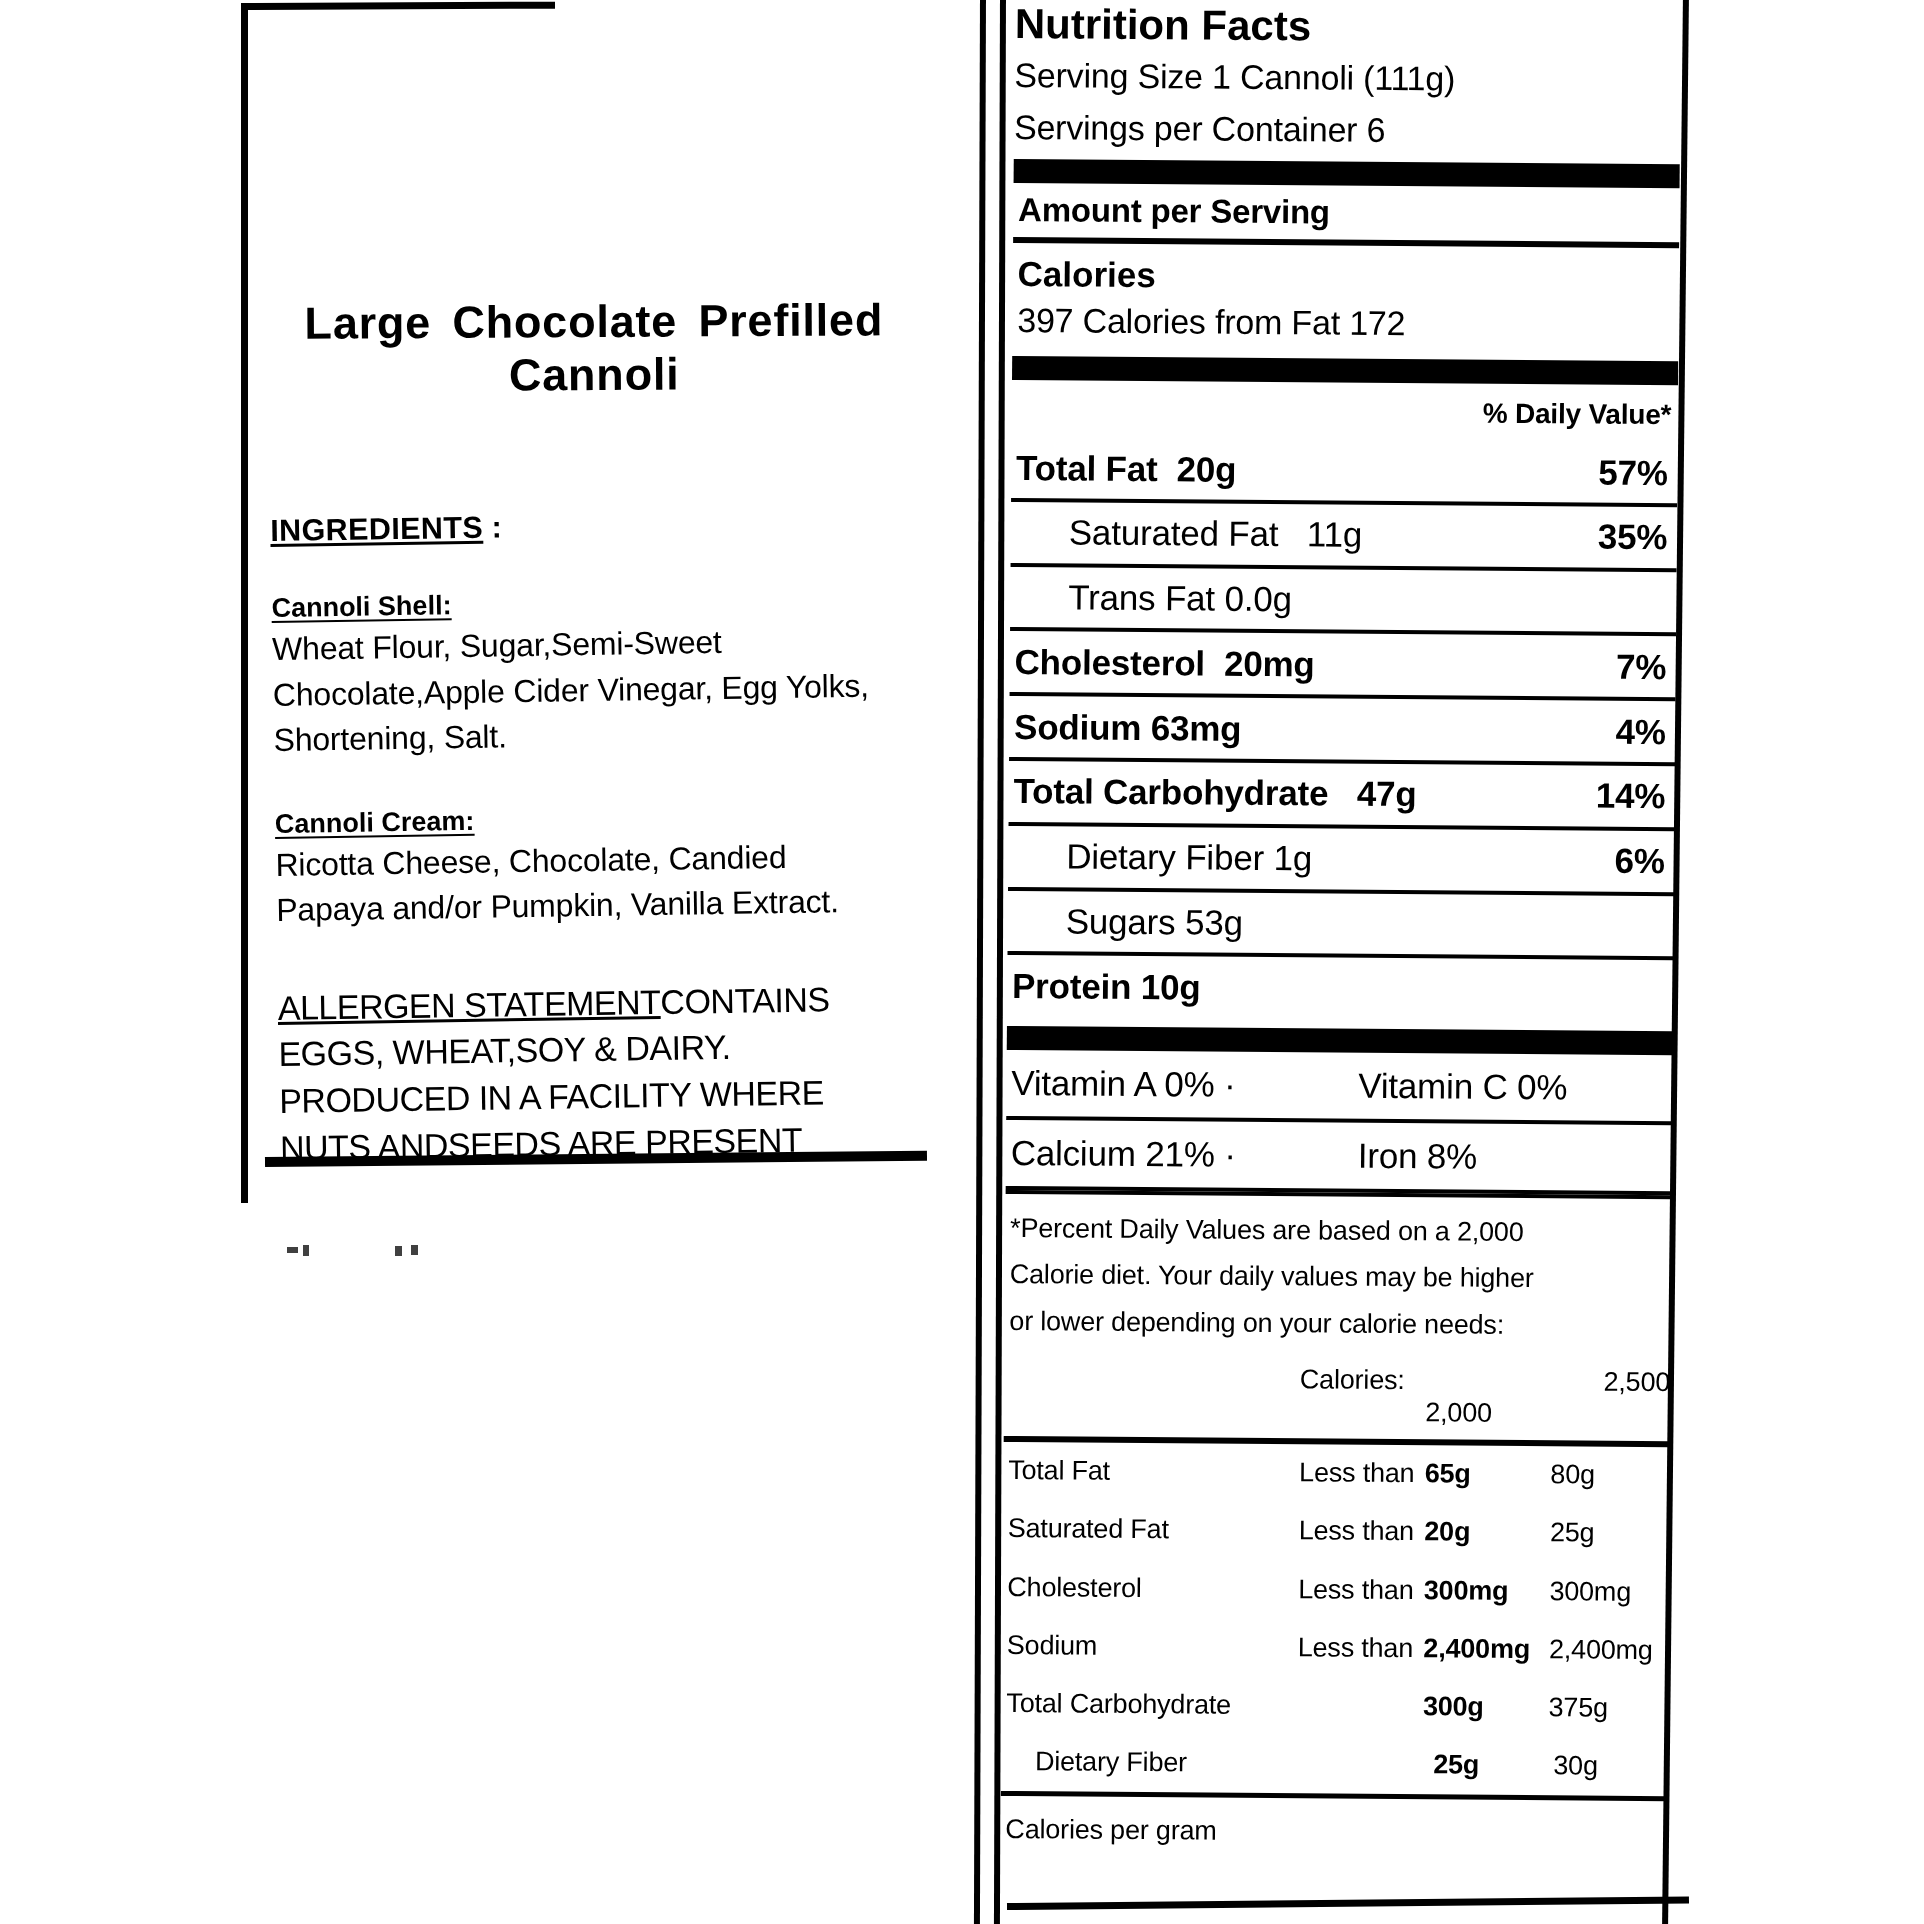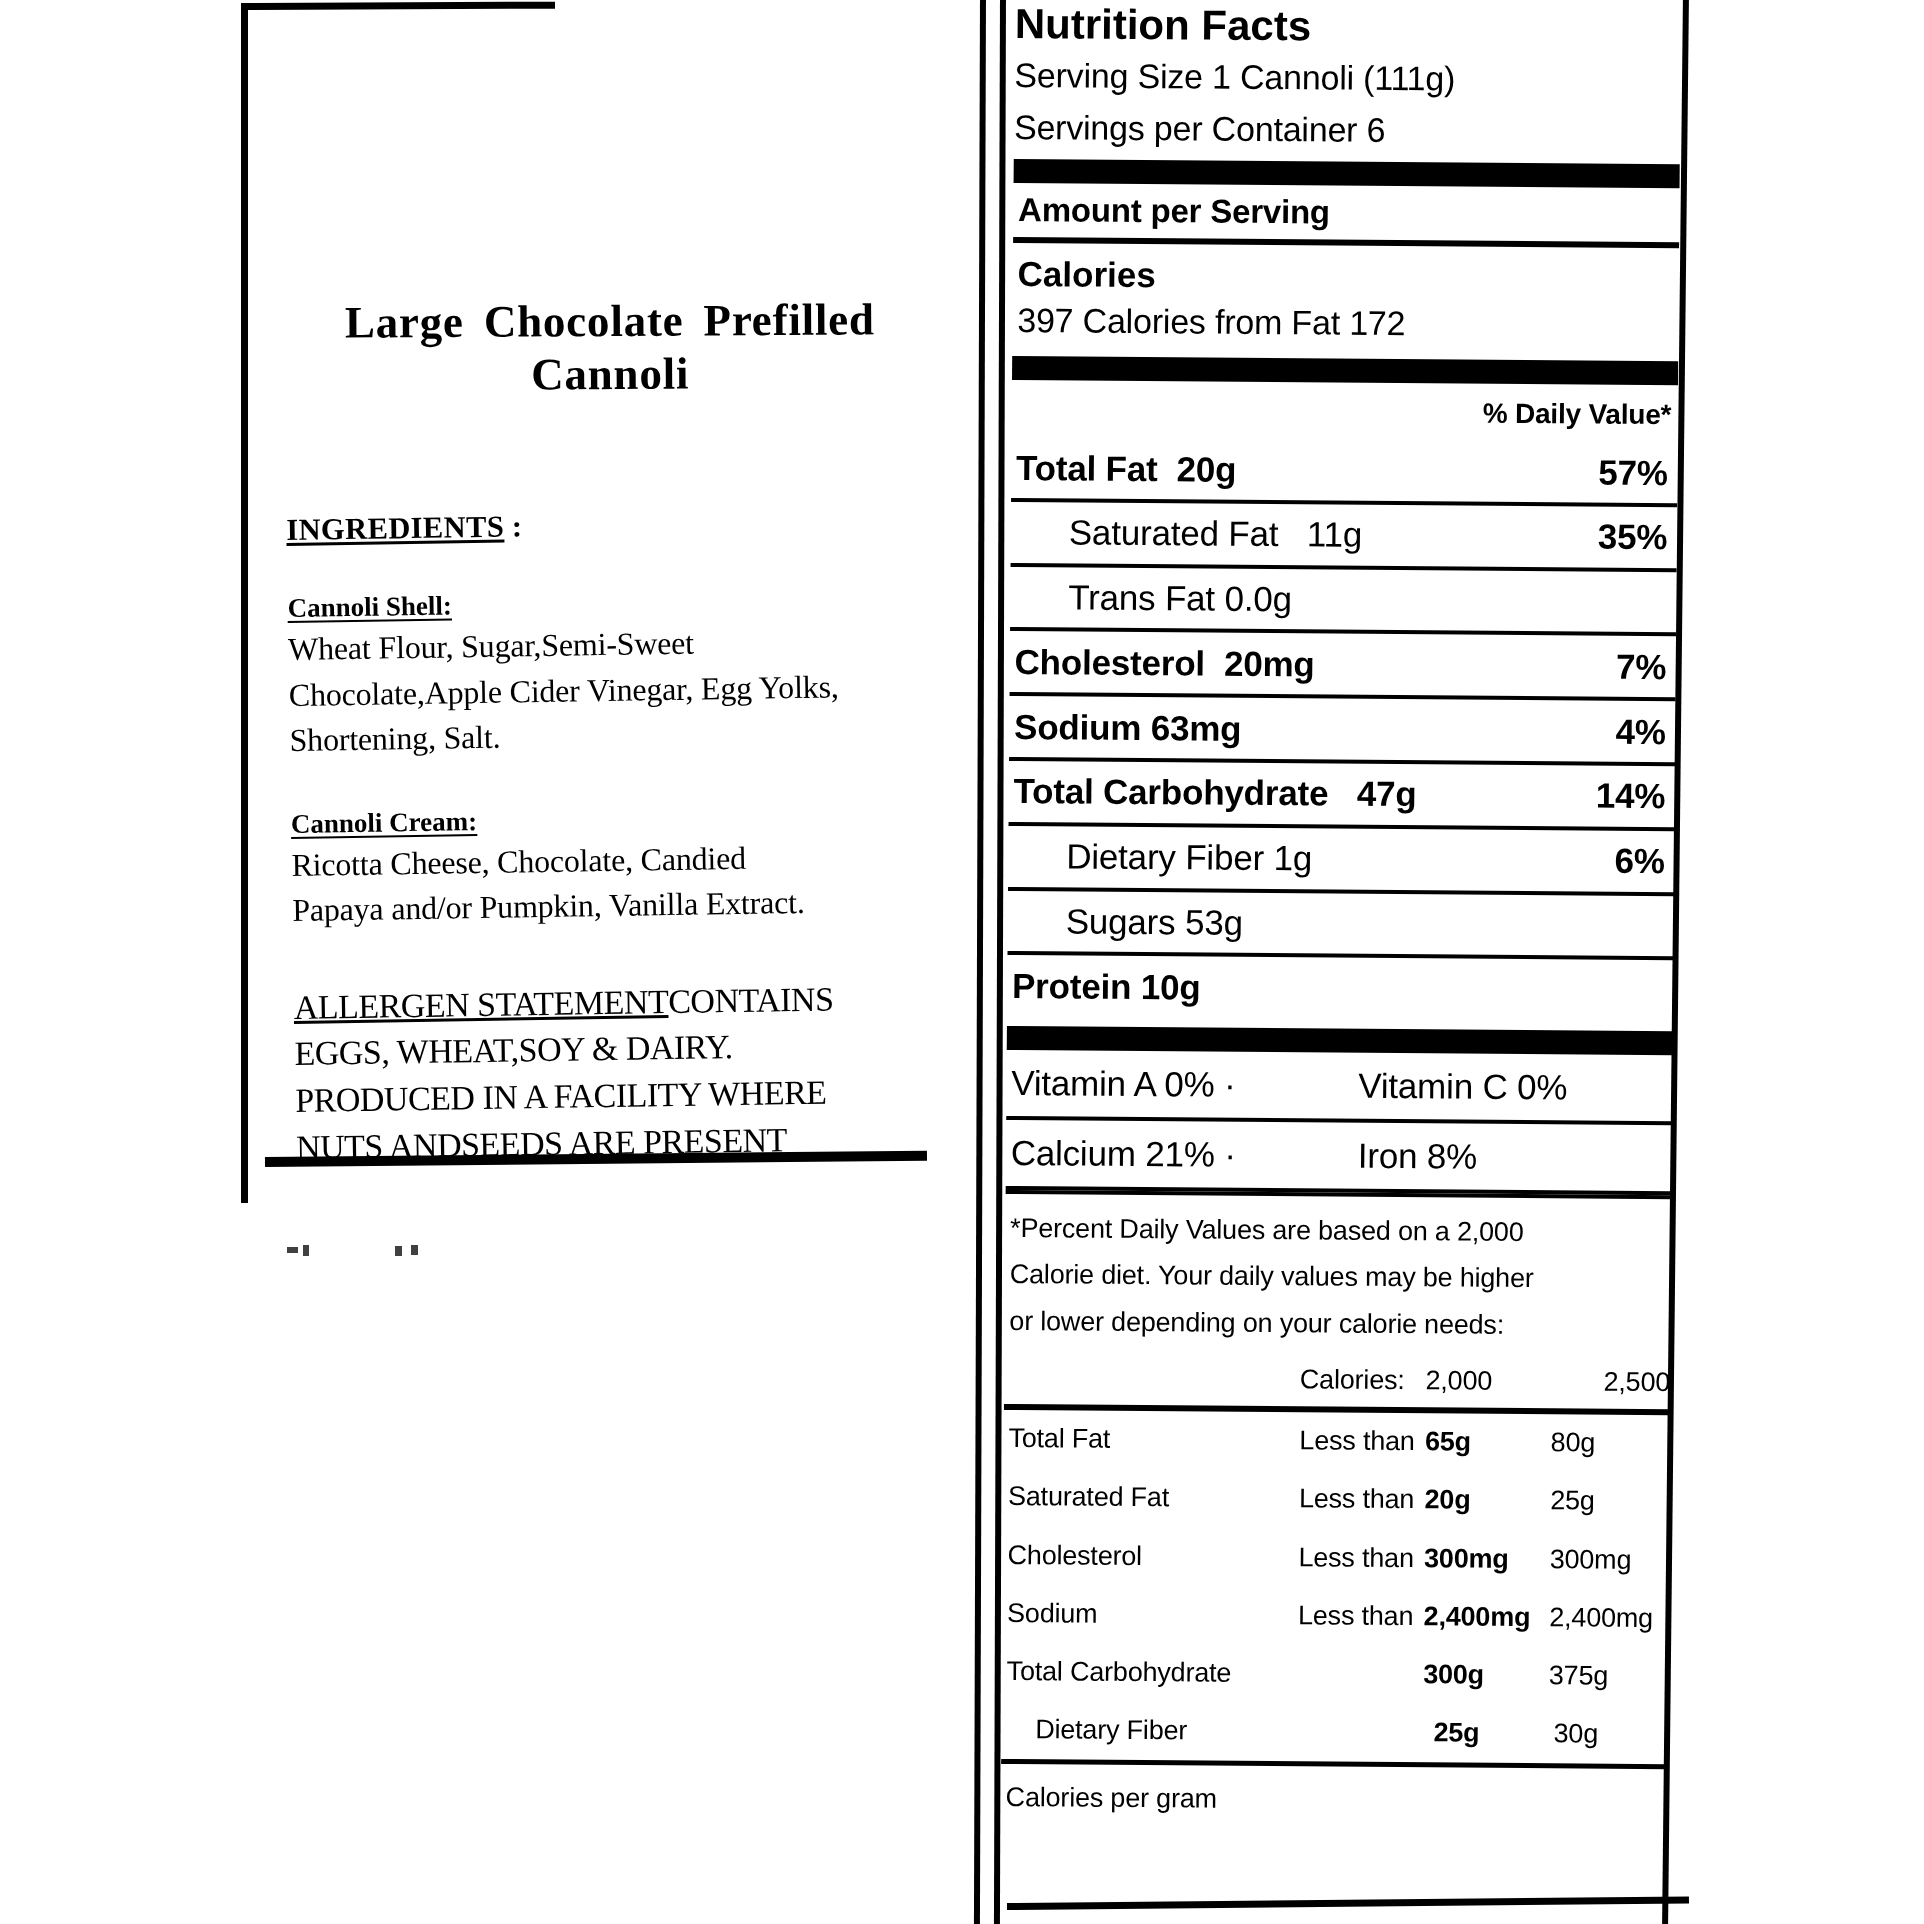--- a/index.html
+++ b/index.html
@@ -61,22 +61,22 @@
     left: 1007px; top: 1903px;
     width: 682px; height: 7.2px;
     background: #000;
     transform: rotate(-0.55deg);
     transform-origin: left center;
   }
 
   
   .left-panel {
     position: absolute;
-    left: 265px; top: 0;
-    width: 706px; height: 1925px; font-family: Liberation Serif, serif;
+    left: 249px; top: 0;
+    width: 706px; height: 1925px;
   }
   .product-title {
     position: absolute;
     left: 16px; top: 295px;
     width: 658px;
     text-align: center;
     font-size: 45px;
     font-weight: bold;
     line-height: 1.18;
     letter-spacing: 0.8px;
@@ -240,21 +240,21 @@
   }
 
   .cal-hdr {
     display: flex;
     font-size: 27px;
     padding: 9.6px 0 11.2px 4.8px;
     letter-spacing: -0.2px;
   }
   .cal-hdr .lbl  { width: 44%; }
   .cal-hdr .lt   { width: 19%; }
-  .cal-hdr .v1   { width: 19%; text-align: left; }
+  .cal-hdr .v1   { width: 19%; text-align: left; margin-top: 32px; }
   .cal-hdr .v2   { width: 18%; text-align: right; }
 
   .dvrow {
     display: flex;
     font-size: 27px;
     padding: 13.6px 0 13.6px 4.8px;
     letter-spacing: -0.2px;
   }
   .dvrow .lbl  { width: 44%; }
   .dvrow .lt   { width: 19%; }

